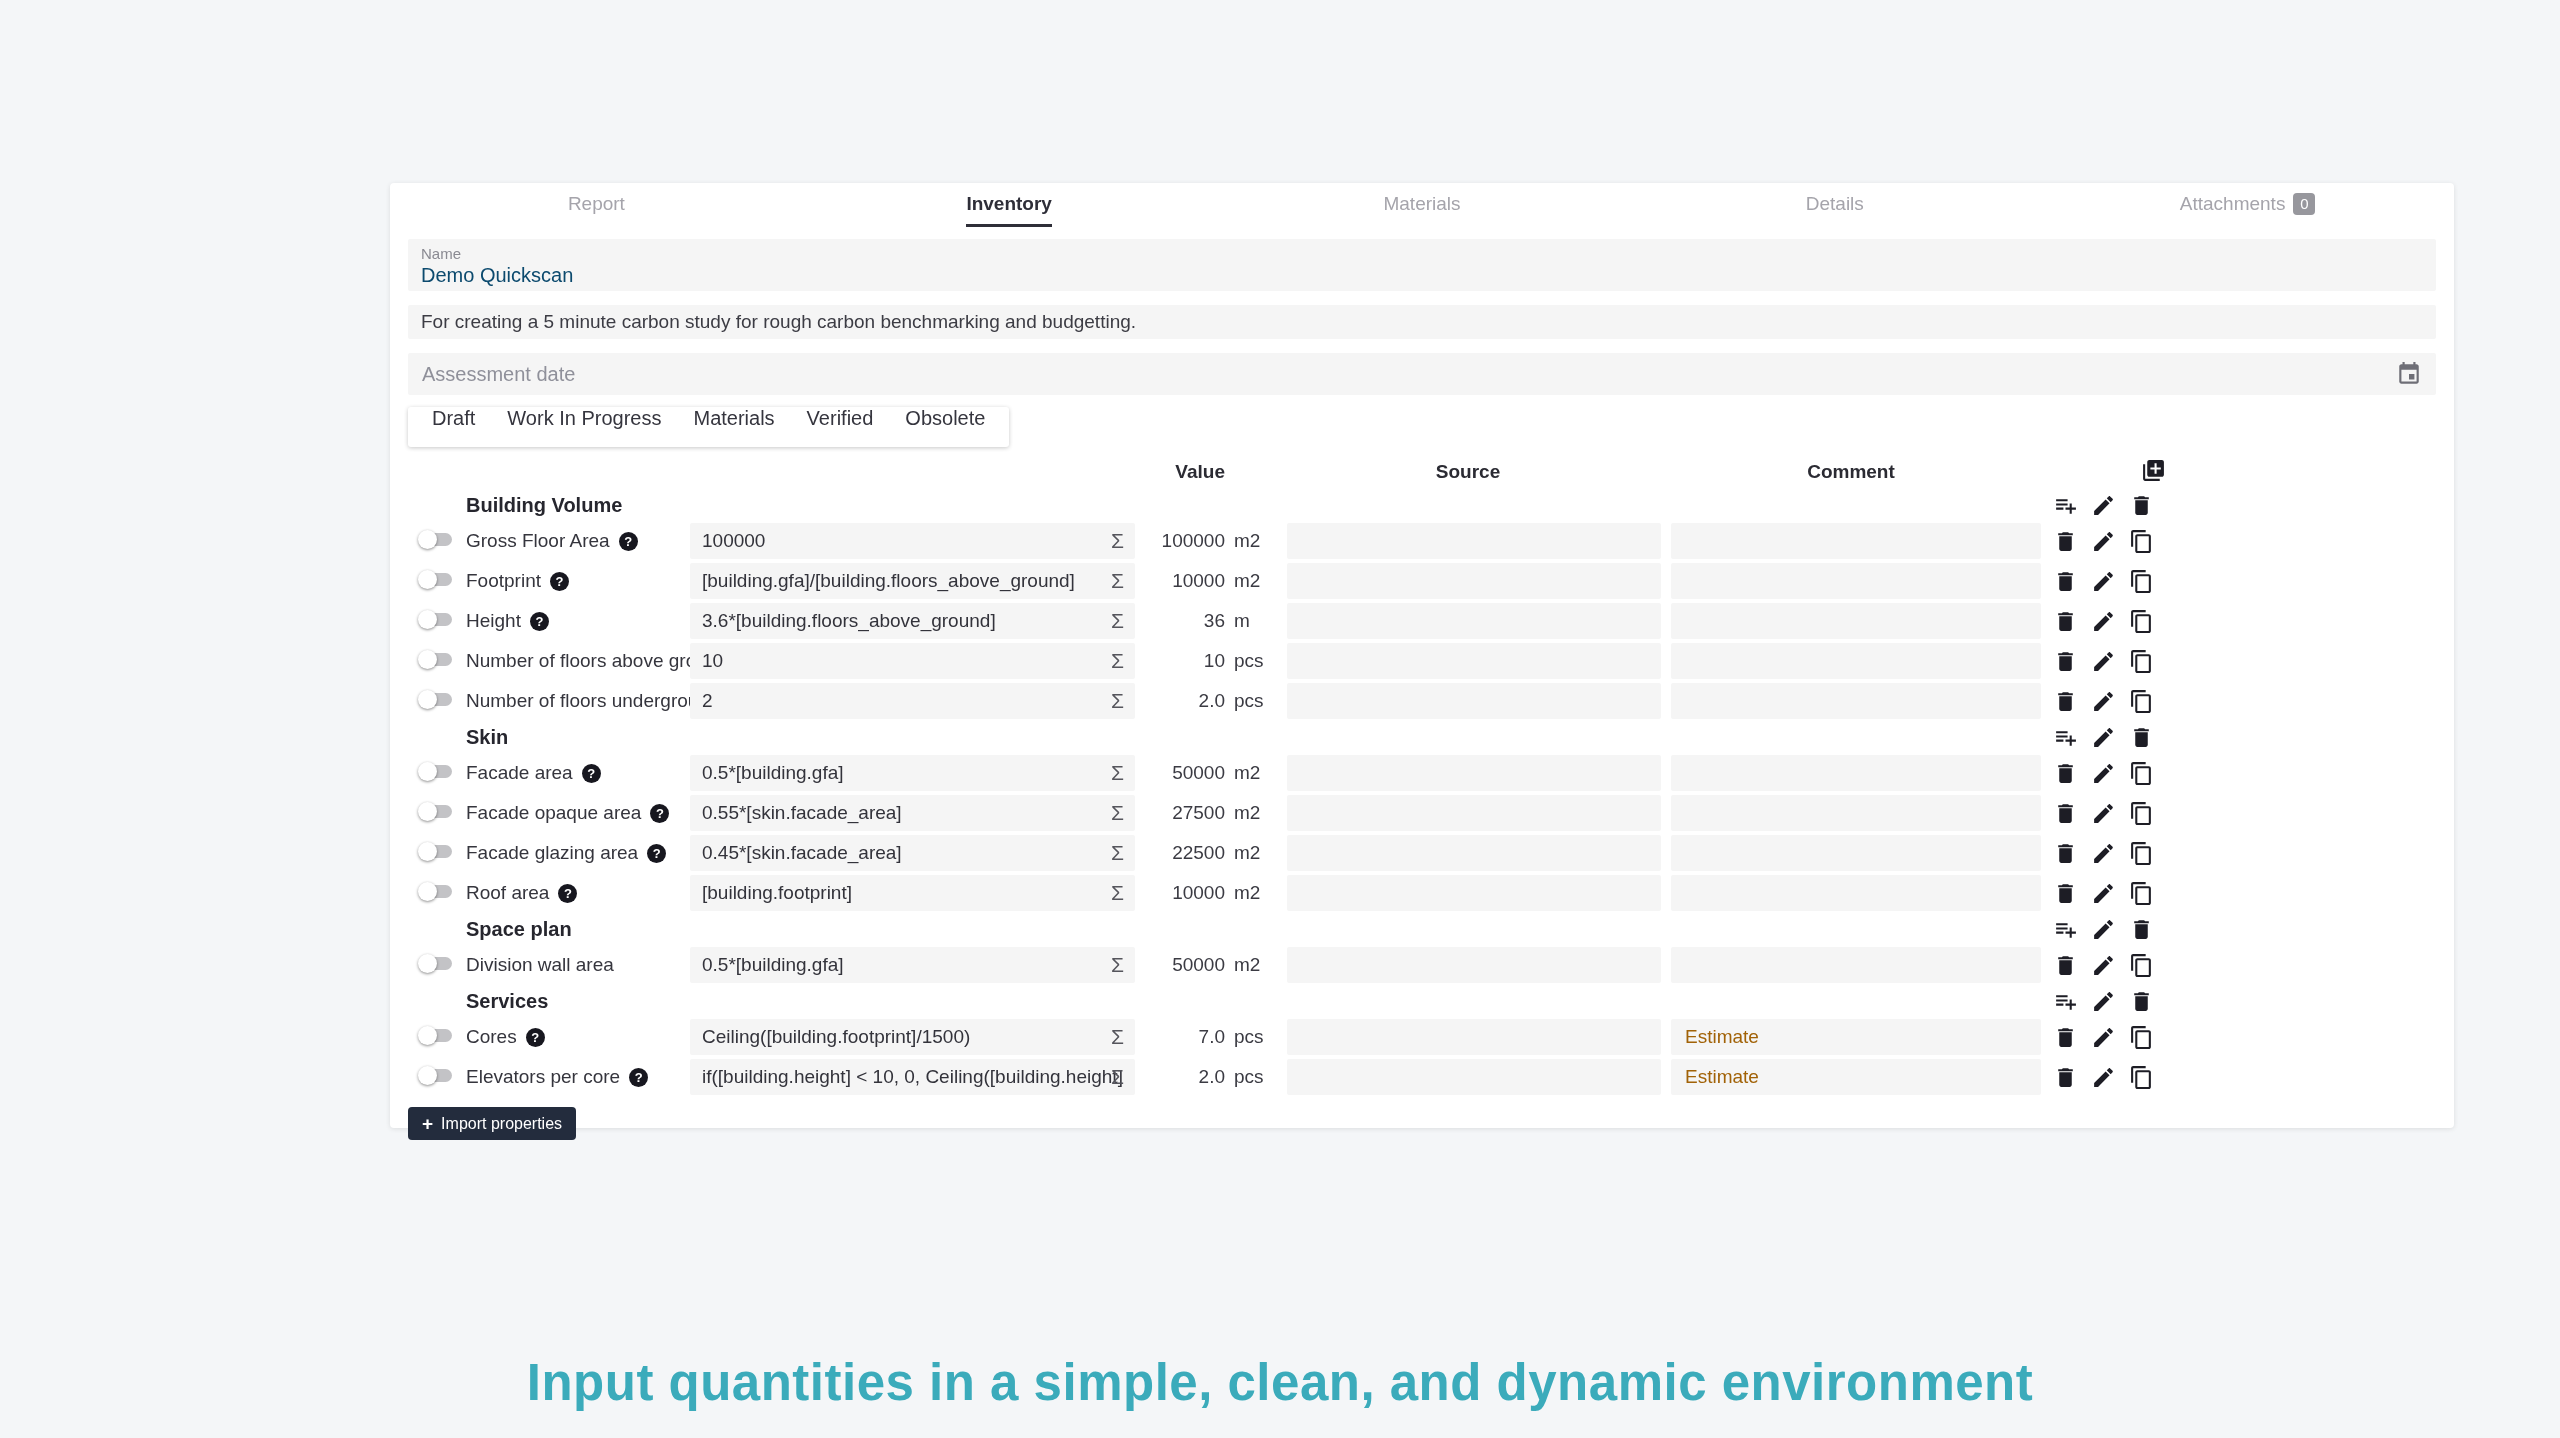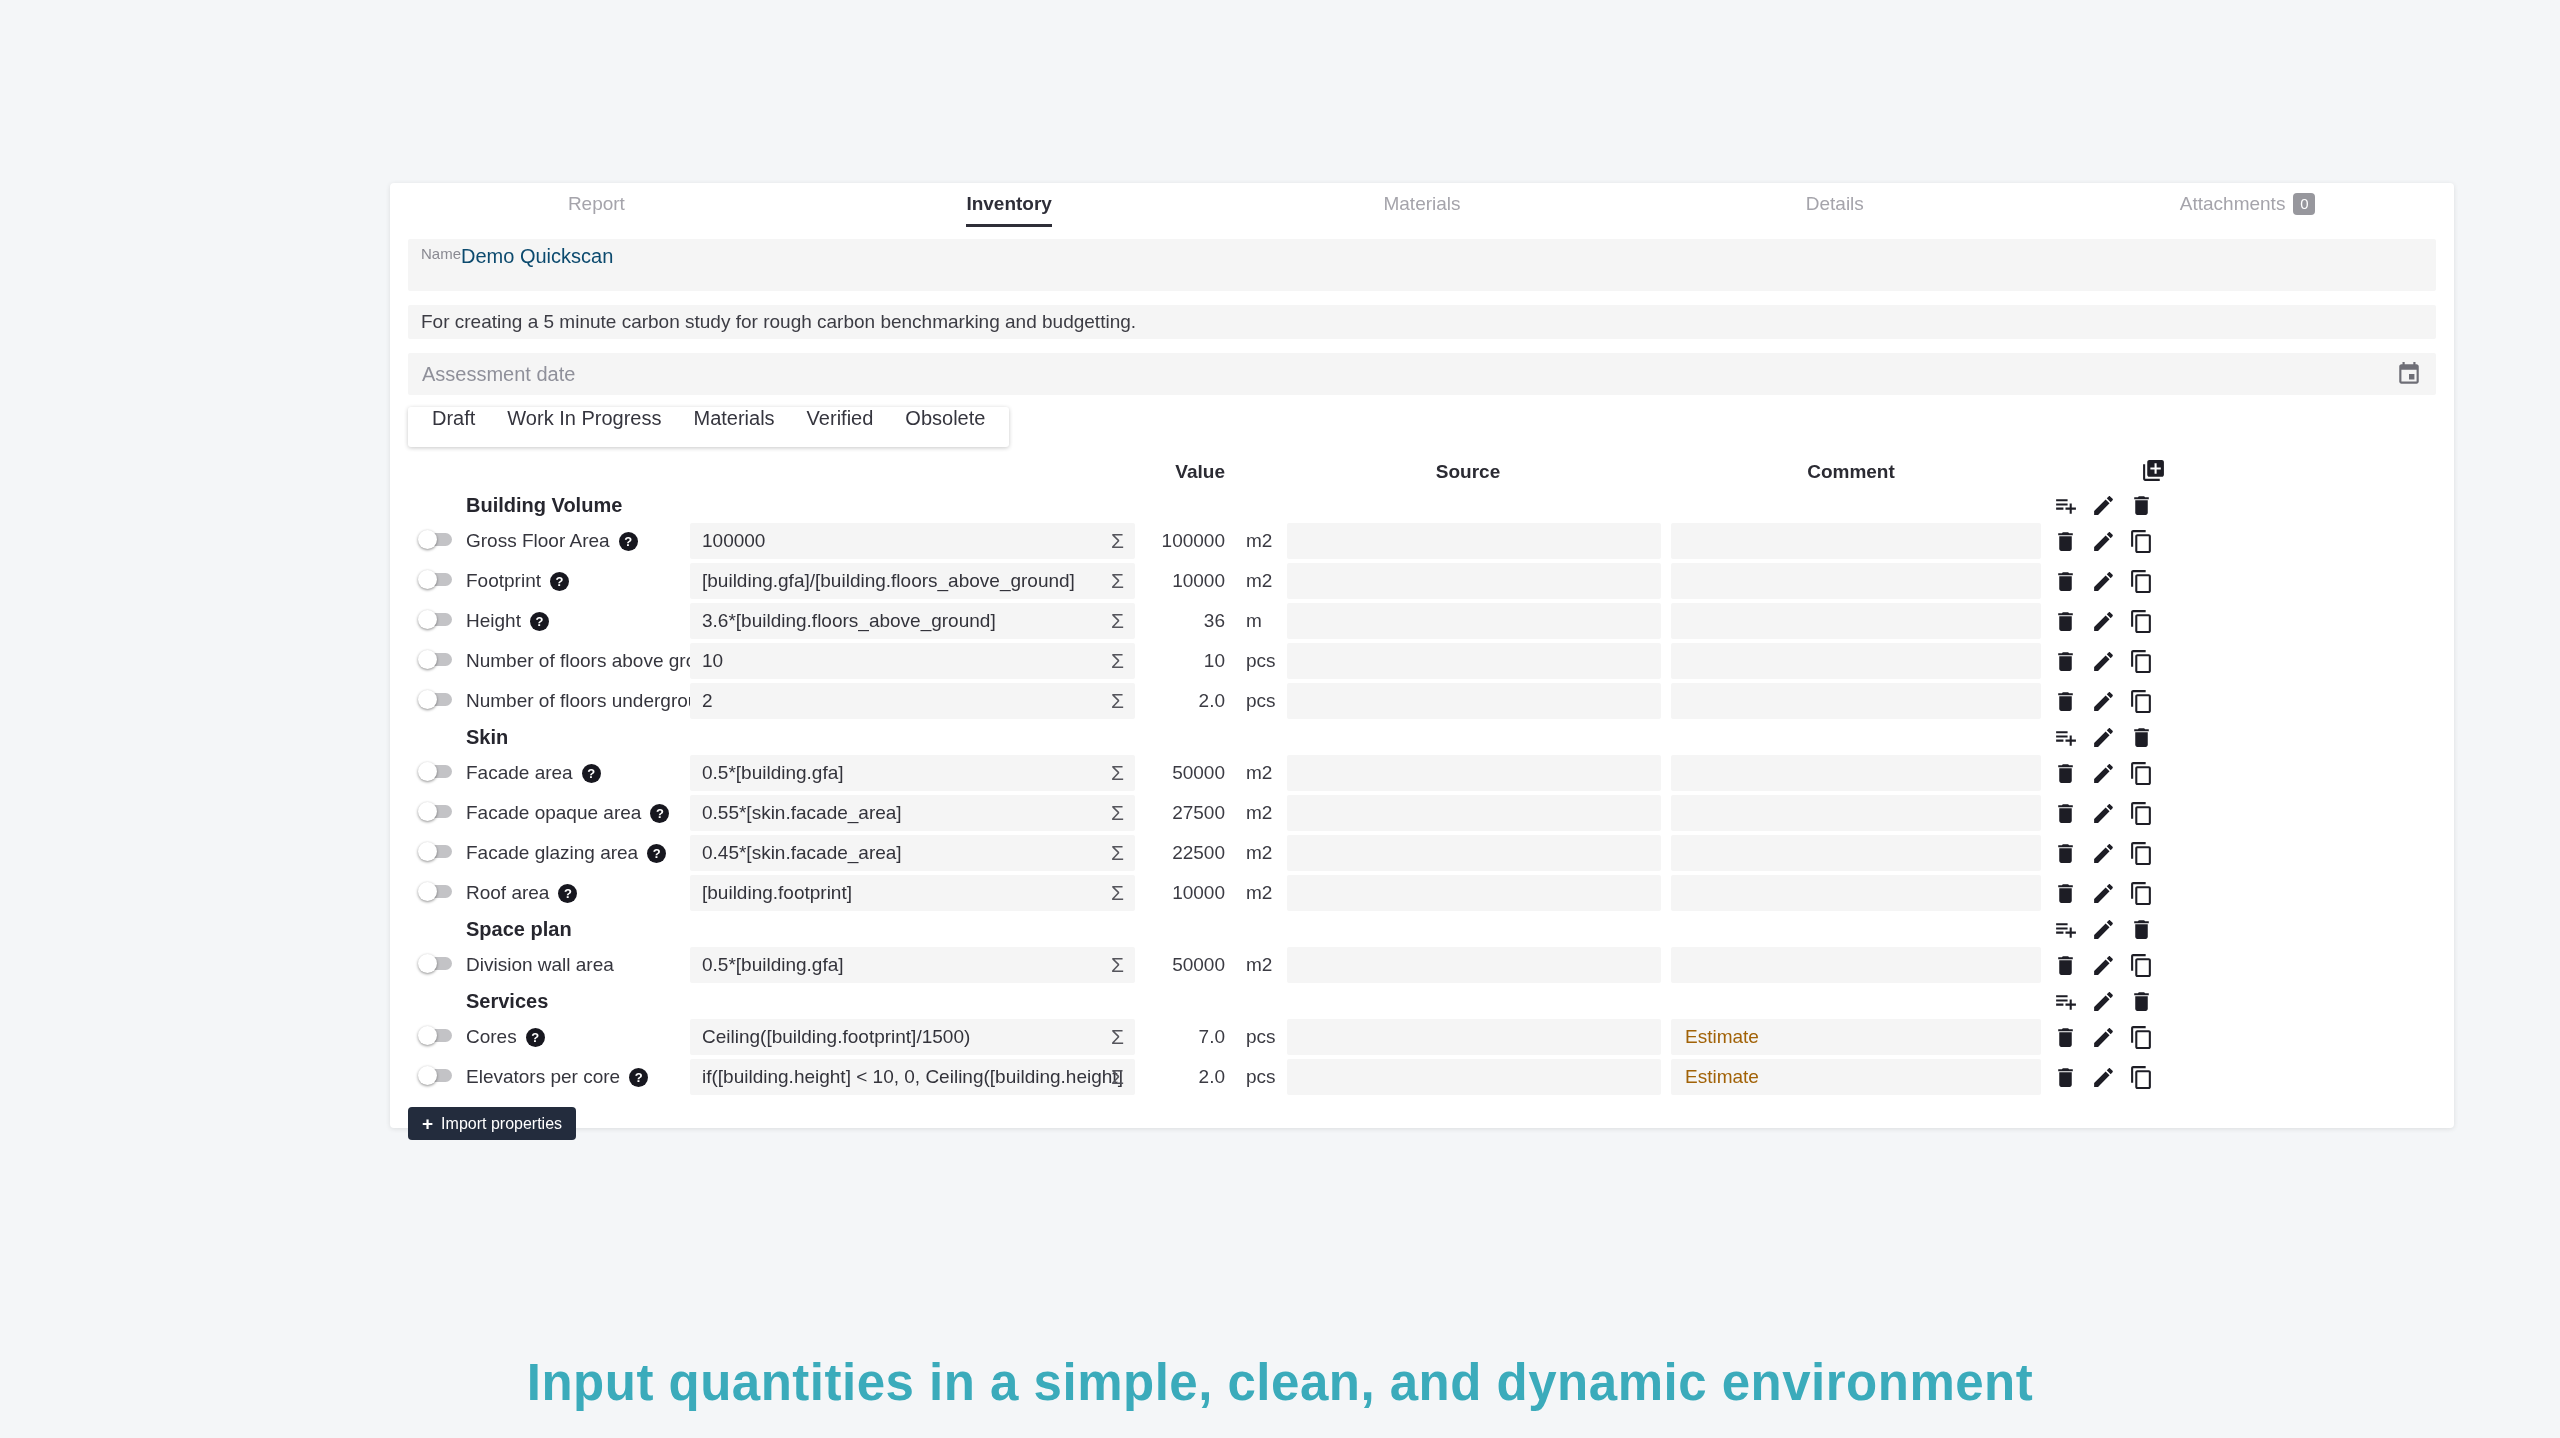--- a/index.html
+++ b/index.html
@@ -22,21 +22,21 @@
   .tab.active { color:#2e2e38; font-weight:700; }
   .tab.active .tab-label { border-bottom-color:#2e2e38; }
   .badge {
     display:inline-block; min-width:22px; height:22px; line-height:22px;
     background:#97979d; color:#fff; font-size:15px; border-radius:4px;
     margin-left:8px; text-align:center; vertical-align:1px;
   }
   
   .content { padding:0 18px; }
   .gray-field { background:#f5f5f5; border-radius:2px; }
-  .name-field { margin-top:2px; height:52px; padding:6px 13px; display:flex; flex-direction:row; justify-content:flex-start; }
+  .name-field { margin-top:2px; height:52px; padding:6px 13px; display:flex; flex-direction:column; justify-content:space-between; }
   .field-label { font-size:15px; color:#8a8a92; margin-bottom:2px; }
   .field-value { font-size:20px; color:#0c4a6e; }
   .desc-field { margin-top:14px; height:34px; display:flex; align-items:center; padding:0 13px; font-size:19px; color:#3c3c44; }
   .date-field { margin-top:14px; height:42px; display:flex; align-items:center; justify-content:space-between; padding:0 14px; }
   .placeholder { font-size:20px; color:#8f909a; }
   .cal-icon svg { width:26px; height:26px; fill:#6e6e76; display:block; }
   
   .status-bar {
     margin-top:12px; display:inline-flex; align-items:flex-start; height:40px;
     background:#fff; border-radius:3px; box-shadow:0 1px 4px rgba(0,0,0,0.22);
@@ -61,21 +61,21 @@
     font-size:13px; font-weight:700; display:inline-flex; align-items:center; justify-content:center;
     flex:0 0 auto; cursor:pointer;
   }
   .input-box {
     height:36px; background:#f5f5f5; border-radius:2px; display:flex; align-items:center;
     padding:0 12px; position:relative; cursor:text;
   }
   .formula { font-size:19px; color:#33333b; white-space:nowrap; overflow:hidden; }
   .sigma { position:absolute; right:11px; font-size:21px; color:#55555c; cursor:pointer; }
   .value-num { text-align:right; font-size:19px; color:#3b3b43; }
-  .value-unit { padding-left:21px; font-size:19px; color:#3b3b43; }
+  .value-unit { padding-left:9px; font-size:19px; color:#3b3b43; }
   .field-box { height:36px; background:#f5f5f5; border-radius:2px; margin-left:12px; display:flex; align-items:center; padding:0 14px; cursor:text; }
   .c7 .field-box { margin-left:10px; }
   .comment-text { font-size:19px; color:#a16207; }
   .icons { grid-column:8; display:flex; align-items:center; gap:13px; padding-left:12px; }
   .icon-btn { width:25px; height:25px; cursor:pointer; display:inline-flex; }
   .icon-btn svg { width:25px; height:25px; fill:#1d1d25; }
   
   .toggle { position:relative; width:34px; height:19px; margin-left:10px; display:inline-block; cursor:pointer; }
   .toggle .track { position:absolute; left:4px; top:3px; width:30px; height:13px; border-radius:7px; background:#c3c3c6; }
   .toggle .thumb { position:absolute; left:0; top:0; width:19px; height:19px; border-radius:50%; background:#fff; box-shadow:0 1px 3px rgba(0,0,0,0.45); }

